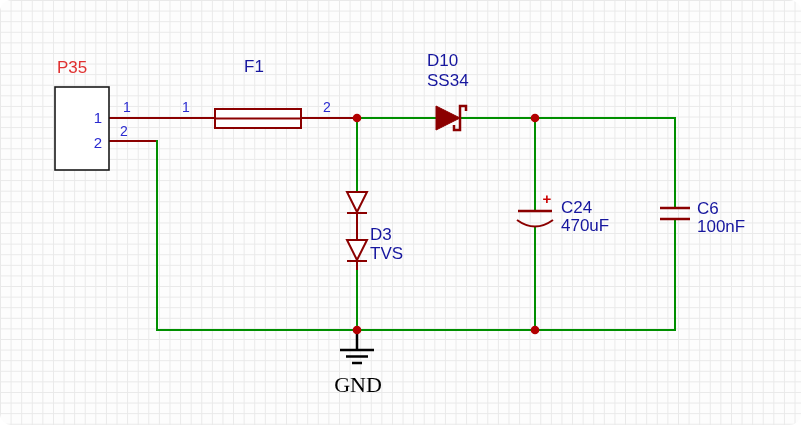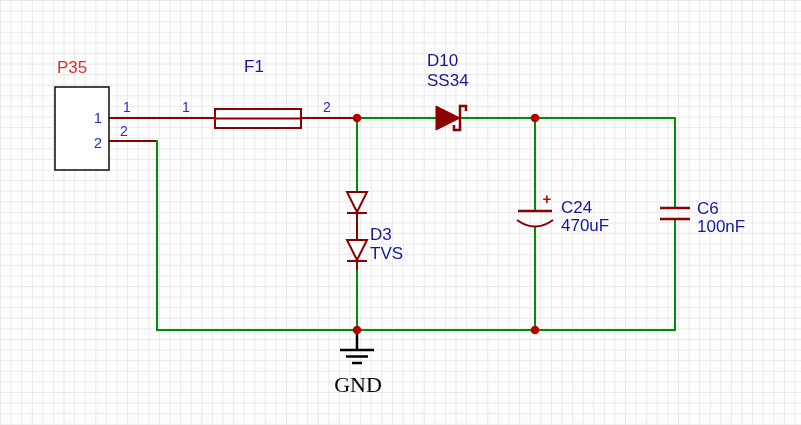--- a/index.html
+++ b/index.html
@@ -8,20 +8,21 @@
   .canvas {
     position: relative;
     width: 801px;
     height: 425px;
     overflow: hidden;
     background-color: var(--background, #fdfdfd);
     background-image:
       linear-gradient(var(--grid, #e9e9e9) 1px, transparent 1px),
       linear-gradient(90deg, var(--grid, #e9e9e9) 1px, transparent 1px);
     background-size: 10.6px 10.6px;
+    border-radius: 12px;
   }
 
   svg { display: block; }
 
   text { font-family: "Liberation Sans", sans-serif; }
   .lbl      { font-size: 17px; fill: var(--designator-blue, #16169e); }
   .lbl-red  { font-size: 17px; fill: var(--designator-red, #e03030); }
   .pin      { font-size: 14px; fill: var(--pin-number, #2a2ad0); }
   .pname    { font-size: 15px; fill: var(--pin-number, #2a2ad0); }
   .plus     { font-size: 15px; font-weight: bold; fill: var(--cap-plus, #cc0000); }

